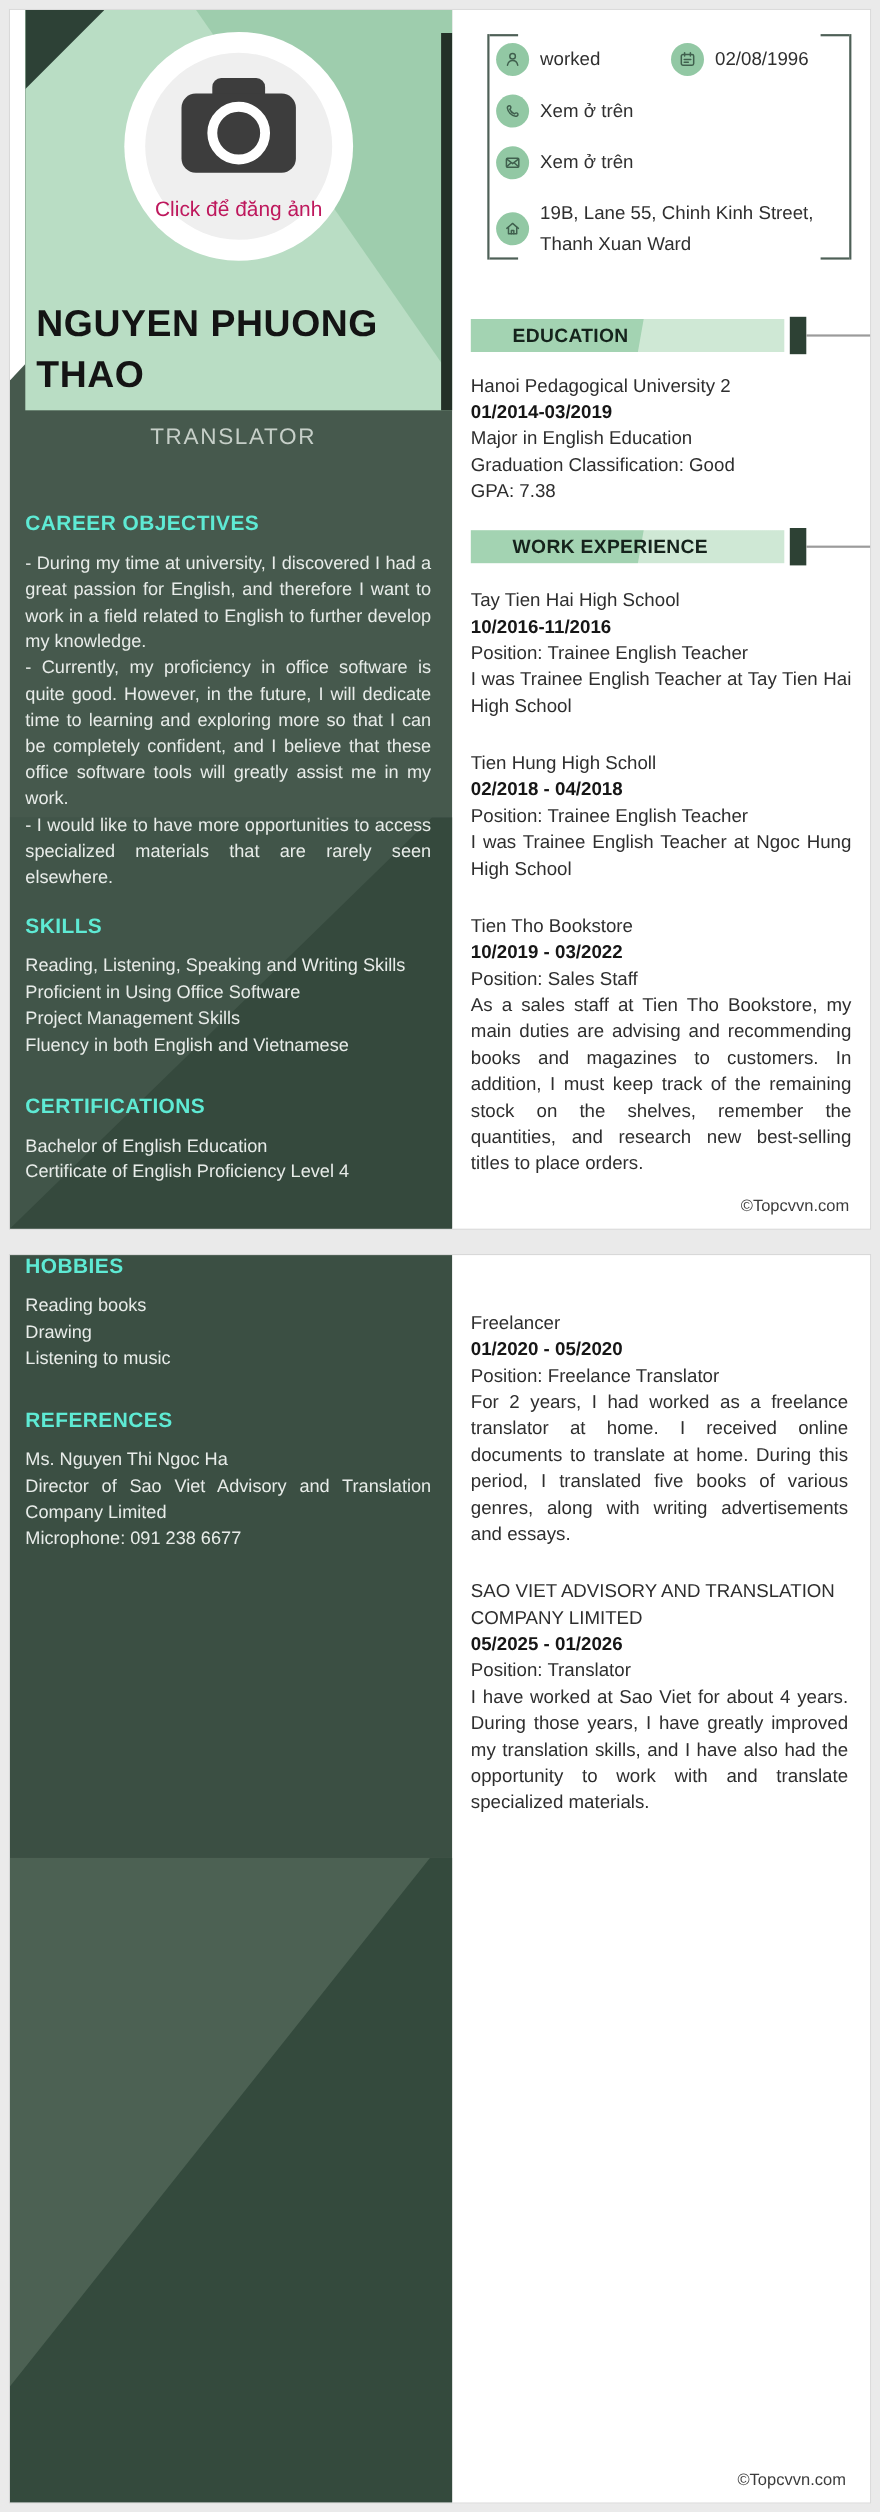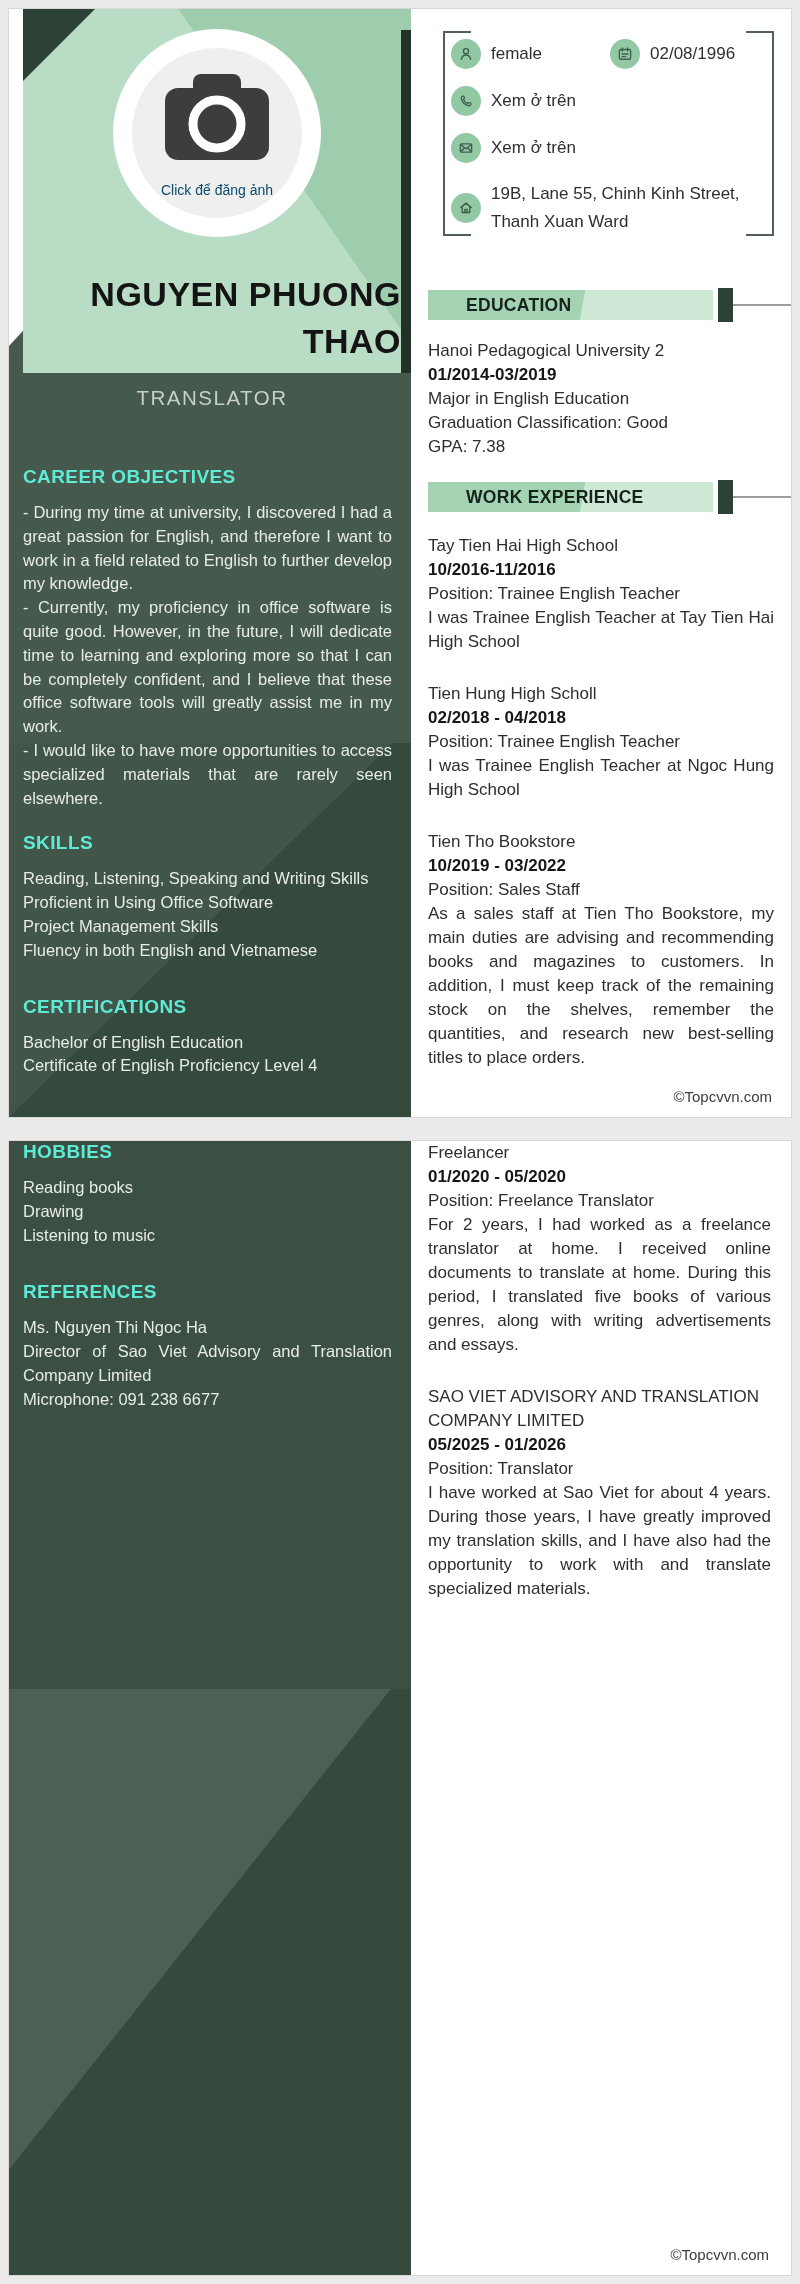--- a/index.html
+++ b/index.html
@@ -57,47 +57,47 @@
   .photo{
     position:relative;z-index:4;
     margin-top:20px;width:208px;height:208px;border-radius:50%;
     background:#ffffff;display:flex;align-items:center;justify-content:center;
     cursor:pointer;
   }
   .photo-inner{
     width:170px;height:170px;border-radius:50%;background:#efefef;
     display:flex;flex-direction:column;align-items:center;justify-content:center;
   }
-  .photo-label{font-size:14px;color:#0c4a6e;margin-top:14px;white-space:nowrap;}
+  .photo-label{font-size:19px;color:#be185d;margin-top:14px;white-space:nowrap;}
 
   .cv-name{
     position:relative;z-index:4;
     margin:34px 10px 0 10px;
     font-size:34px;line-height:47px;font-weight:700;color:#141414;
-    text-align:right;letter-spacing:.5px;
+    text-align:left;letter-spacing:.5px;
   }
   .job-title{
     position:relative;z-index:2;
     margin:13px 10px 0 14px;text-align:center;
     font-size:20.5px;letter-spacing:1.5px;color:#c6cfc8;
   }
 
   .sb-section{position:relative;z-index:2;margin:0 19px 0 14px;color:#e8ece9;}
   .sb-section h2{margin:0 0 13px 0;font-size:19px;letter-spacing:.4px;color:#5eead4;font-weight:700;}
   .sb-text{font-size:16.5px;line-height:23.8px;margin:0;}
   .sb-text.justify{text-align:justify;}
   .mt-career{margin-top:56px;}
   .mt-skills{margin-top:22px;}
   .mt-certs{margin-top:33px;}
   .mt-hobbies{}
   .mt-refs{margin-top:34px;}
 
   
   .content{flex:1;position:relative;padding:0 20px 0 17px;color:#2e2e2e;}
-  .content-p2{}
+  .content-p2{padding-top:50px;}
 
   
   .contact-card{
     position:relative;margin:22px 0 0 15px;width:331px;height:205px;box-sizing:border-box;
     border-left:2px solid #4e6057;border-right:2px solid #4e6057;
     padding:8px 0 0 6px;
   }
   .stub{position:absolute;width:26px;height:2px;background:#4e6057;}
   .stub.tl{top:0;left:0;} .stub.tr{top:0;right:0;}
   .stub.bl{bottom:0;left:0;} .stub.br{bottom:0;right:0;}
@@ -194,21 +194,21 @@
       <span class="stub br"></span>
 
       <div class="c-row">
         <div class="c-cell first">
           <span class="c-icon">
             <svg width="18" height="18" viewBox="0 0 24 24" fill="none" stroke="#40604e" stroke-width="1.8" stroke-linecap="round">
               <circle cx="12" cy="8.2" r="3.4"></circle>
               <path d="M5.8 19c.8-4 3.3-5.7 6.2-5.7s5.4 1.7 6.2 5.7"></path>
             </svg>
           </span>
-          <span class="c-text">female</span>
+          <span class="c-text">worked</span>
         </div>
         <div class="c-cell">
           <span class="c-icon">
             <svg width="18" height="18" viewBox="0 0 24 24" fill="none" stroke="#40604e" stroke-width="1.8" stroke-linecap="round">
               <rect x="4.5" y="6" width="15" height="13" rx="2"></rect>
               <line x1="8.5" y1="4" x2="8.5" y2="8"></line>
               <line x1="15.5" y1="4" x2="15.5" y2="8"></line>
               <line x1="8" y1="12" x2="16" y2="12"></line>
               <line x1="8" y1="15.5" x2="13" y2="15.5"></line>
             </svg>

